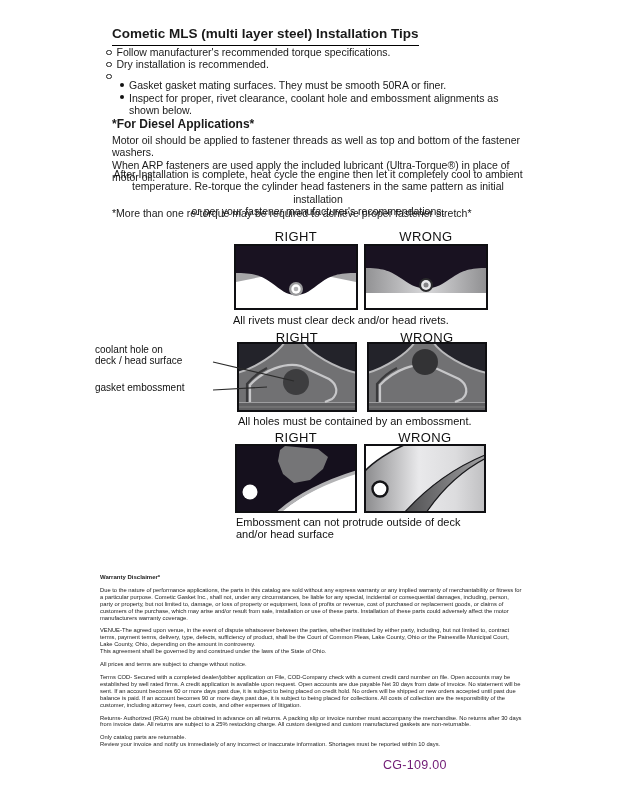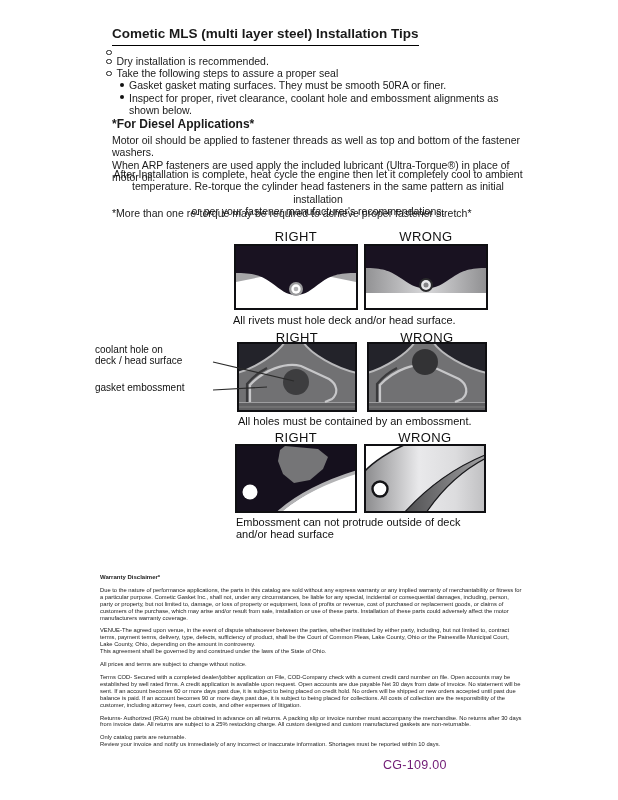--- a/index.html
+++ b/index.html
@@ -36,28 +36,28 @@
   .legal p{margin:0 0 6px 0;white-space:pre-line;}
 </style>
 </head>
 <body>
 
 <div class="abs title">Cometic MLS (multi layer steel) Installation Tips</div>
 
 <div class="abs bullets">
   <div class="brow">
     <span class="mark1"></span>
+    <span>Follow manufacturer's recommended torque specifications.</span>
   </div>
   <div class="brow">
     <span class="mark1"></span>
     <span>Dry installation is recommended.</span>
   </div>
   <div class="brow">
     <span class="mark1"></span>
-    <span>Take the following steps to assure a proper seal</span>
   </div>
   <div class="brow sub">
     <span class="mark2"></span>
     <span>Gasket gasket mating surfaces.  They must be smooth 50RA or finer.</span>
   </div>
   <div class="brow sub">
     <span class="mark2"></span>
     <span>Inspect for proper, rivet clearance, coolant hole and embossment alignments as shown below.</span>
   </div>
 </div>
@@ -95,21 +95,21 @@
   <rect width="124" height="66" fill="#ffffff"></rect>
   <rect x="0" y="24" width="124" height="25" fill="url(#g1w)"></rect>
   <rect x="0" y="49" width="124" height="16" fill="#ffffff"></rect>
   <path d="M0,0 H124 V24 C105,24 99,26.5 89,33 C79,39.5 73,44.5 62,44.5 C51,44.5 45,39.5 35,33 C25,26.5 19,24 0,24 Z" fill="#191221"></path>
   <circle cx="62" cy="41" r="7" fill="#2a2a2c"></circle>
   <circle cx="62" cy="41" r="4.9" fill="#e9e9eb"></circle>
   <circle cx="62" cy="41" r="2.5" fill="#848486"></circle>
   <rect x="1" y="1" width="122" height="64" fill="none" stroke="#0f0f12" stroke-width="2"></rect>
 </svg>
 
-<div class="abs cap" style="left:233px;top:314px;">All rivets must hole deck and/or head surface.</div>
+<div class="abs cap" style="left:233px;top:314px;">All rivets must clear deck and/or head rivets.</div>
 
 <div class="abs dlabel" style="left:237px;top:330px;width:120px;">RIGHT</div>
 <div class="abs dlabel" style="left:367px;top:330px;width:120px;">WRONG</div>
 
 <div class="abs ann" style="left:95px;top:344px;width:117px;">coolant hole on
 deck / head surface</div>
 <div class="abs ann" style="left:95px;top:382px;width:117px;">gasket embossment</div>
 
 <svg class="abs" style="left:237px;top:342px;" width="120" height="70" viewBox="0 0 120 70">
   <rect width="120" height="70" fill="#717173"></rect>

